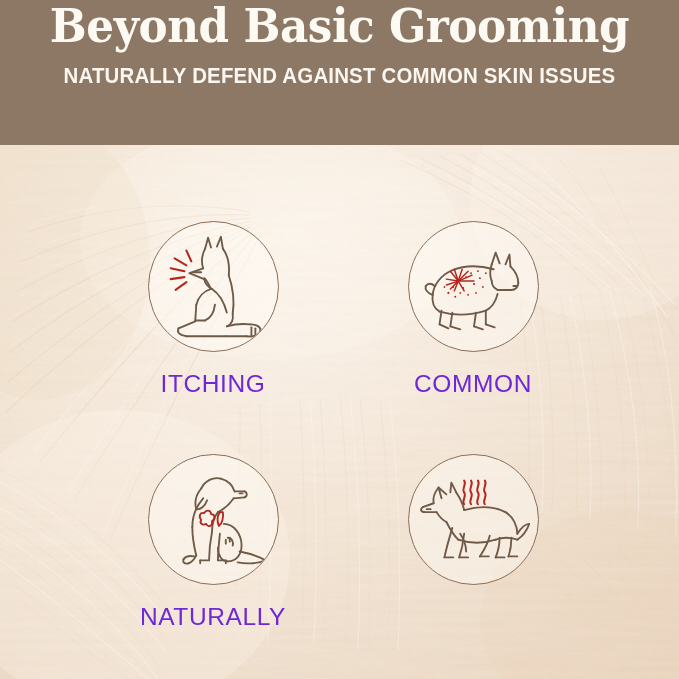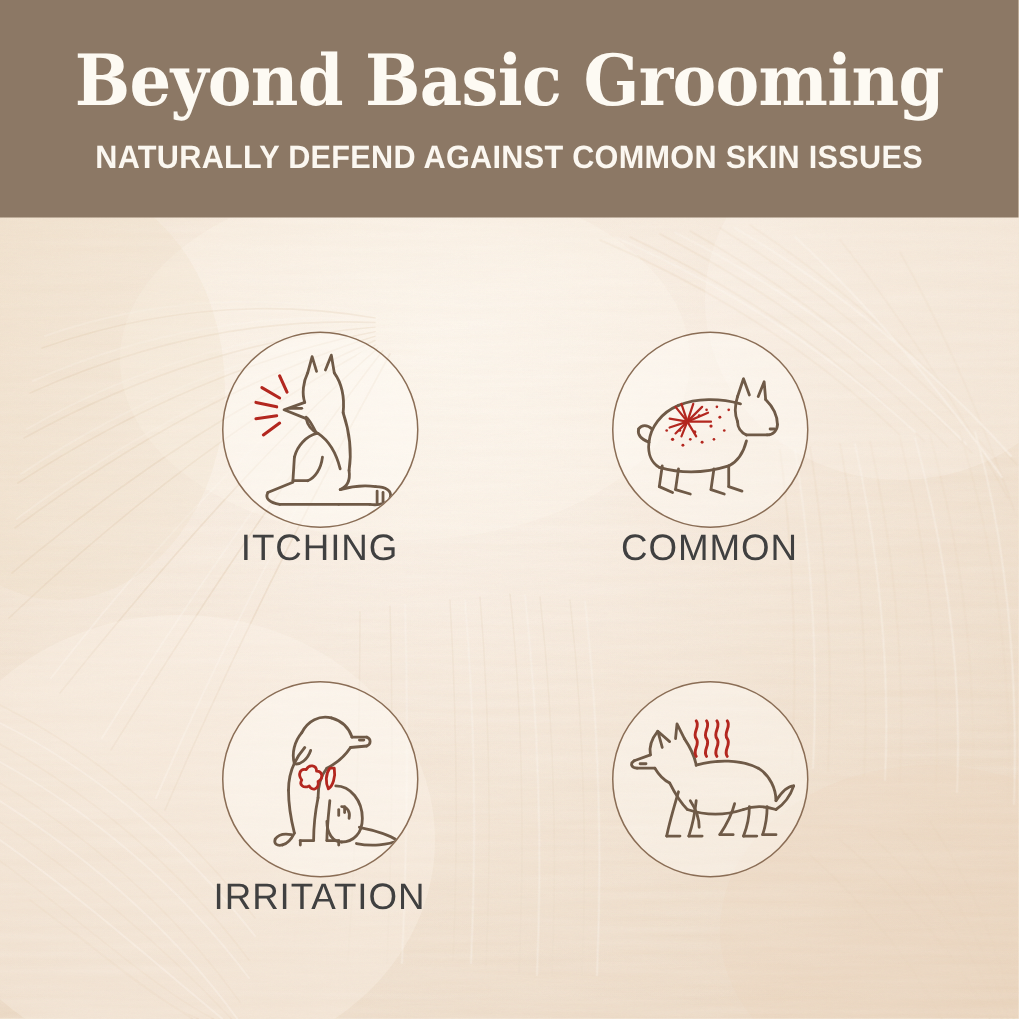--- a/index.html
+++ b/index.html
@@ -29,21 +29,21 @@
   #header-band {
     position:absolute;
     left:0; top:0;
     width:679px;
     height:145px;
     background:#8c7865;
     z-index:20;
     display:flex;
     flex-direction:column;
     align-items:center;
-    justify-content:center;
+    justify-content:flex-start;
   }
   #header-title {
     font-family:"DejaVu Serif", serif;
     font-weight:700;
     font-size:47px;
     line-height:1;
     letter-spacing:-0.5px;
     color:#fdfaf3;
     transform:scaleX(0.93);
     white-space:nowrap;
@@ -87,25 +87,26 @@
     border:1.6px solid #8a6d55;
     background:rgba(255,253,249,0.42);
     overflow:hidden;
     display:flex;
     align-items:center;
     justify-content:center;
   }
   .icon-circle svg { display:block; }
 
   .icon-label {
+    margin-top:18px;
     font-family:"Liberation Sans", sans-serif;
     font-weight:400;
     font-size:24.5px;
     letter-spacing:0.6px;
-    color:#404040;
+    color:#6d28d9;
     white-space:nowrap;
   }
 </style>
 </head>
 <body>
 
 <div id="canvas">
 
   <div id="fur-bg">
     <svg viewBox="0 0 679 679" xmlns="http://www.w3.org/2000/svg" preserveAspectRatio="none">
@@ -444,21 +445,21 @@
           </g>
 
           <g stroke="#b3271f" stroke-width="1.9" fill="none" stroke-linecap="round" stroke-linejoin="round">
             <path d="M53 66 C 50 62 52 58 56 59 C 58 55 63 56 63 60
                      C 67 60 68 65 64 67 C 65 72 60 74 58 70
                      C 54 72 51 69 53 66 Z"></path>
             <path d="M72 58 C 69 62 69 68 71 72 C 74 70 76 64 75 58 Z"></path>
           </g>
         </svg>
       </div>
-      <div class="icon-label">IRRITATION</div>
+      <div class="icon-label">NATURALLY</div>
     </div>
 
     <div class="icon-cell cell-r1 cell-c1">
       <div class="icon-circle">
         <svg width="131" height="131" viewBox="0 0 131 131" xmlns="http://www.w3.org/2000/svg">
           <g fill="none" stroke="#6f5a47" stroke-width="1.9" stroke-linecap="round" stroke-linejoin="round">
 
             <path d="M33 44 L30 33 L38 40"></path>
             <path d="M42 38 L43 28 L48 38"></path>
             <path d="M30 33 C 26 38 24 44 25 49"></path>

